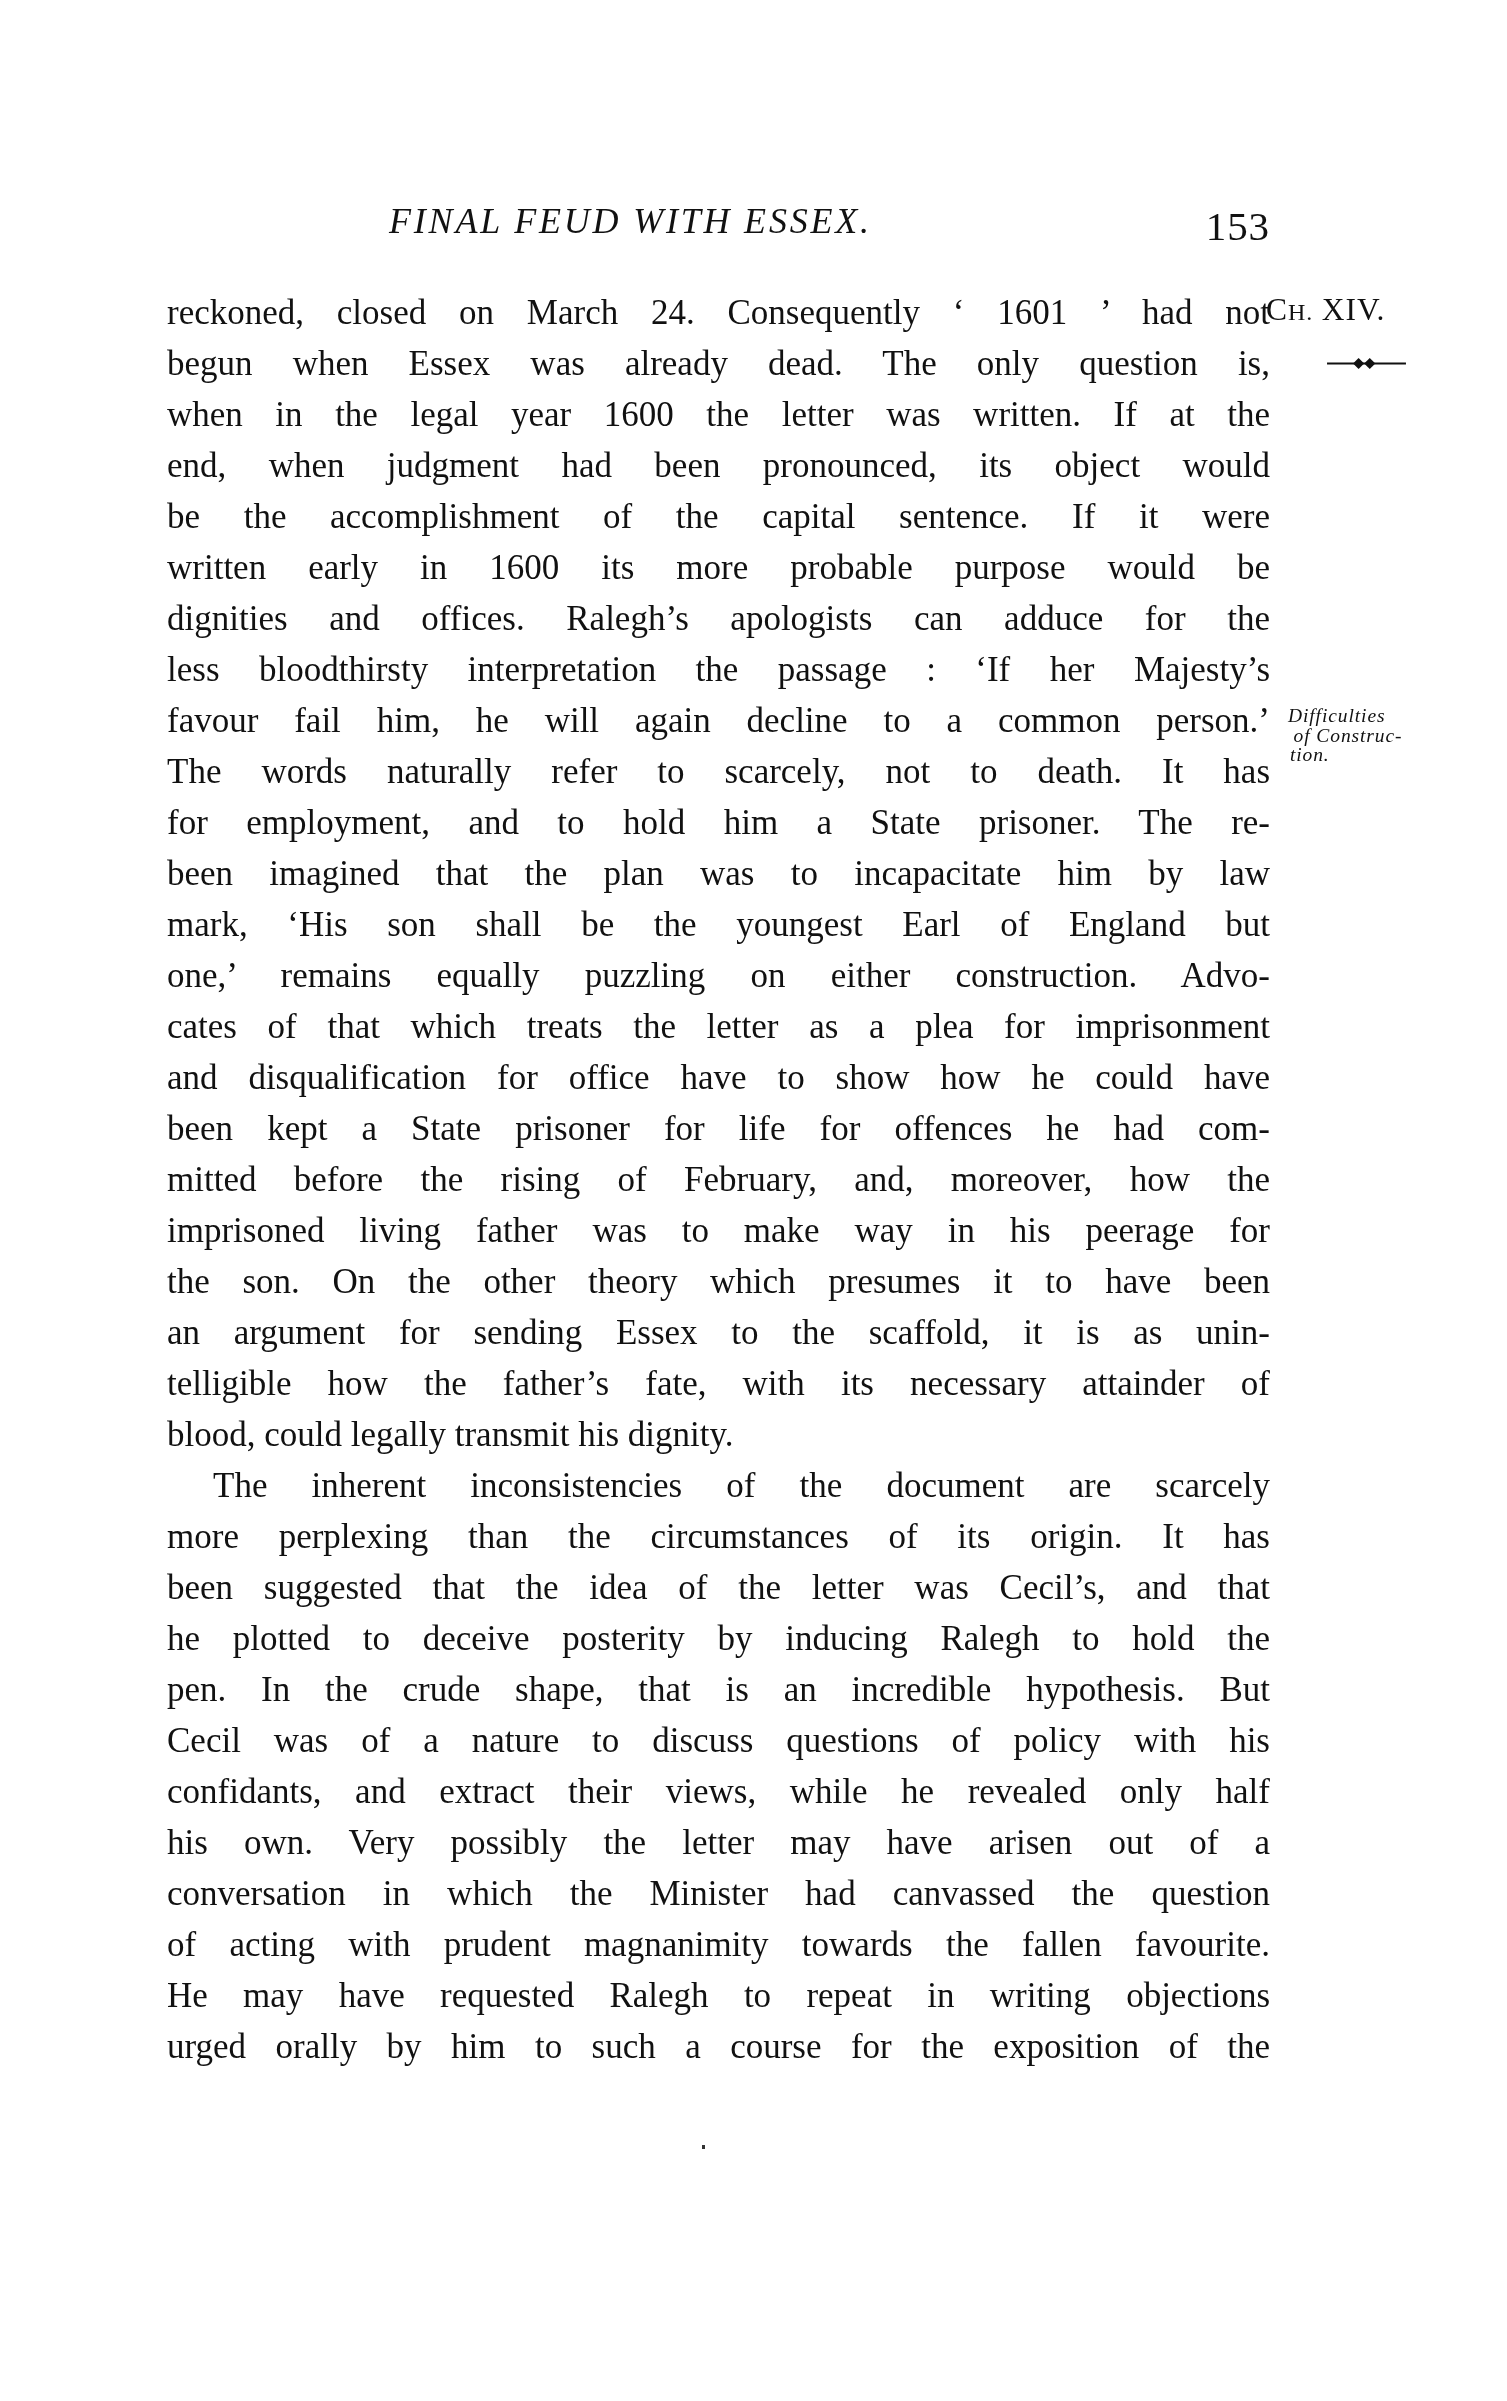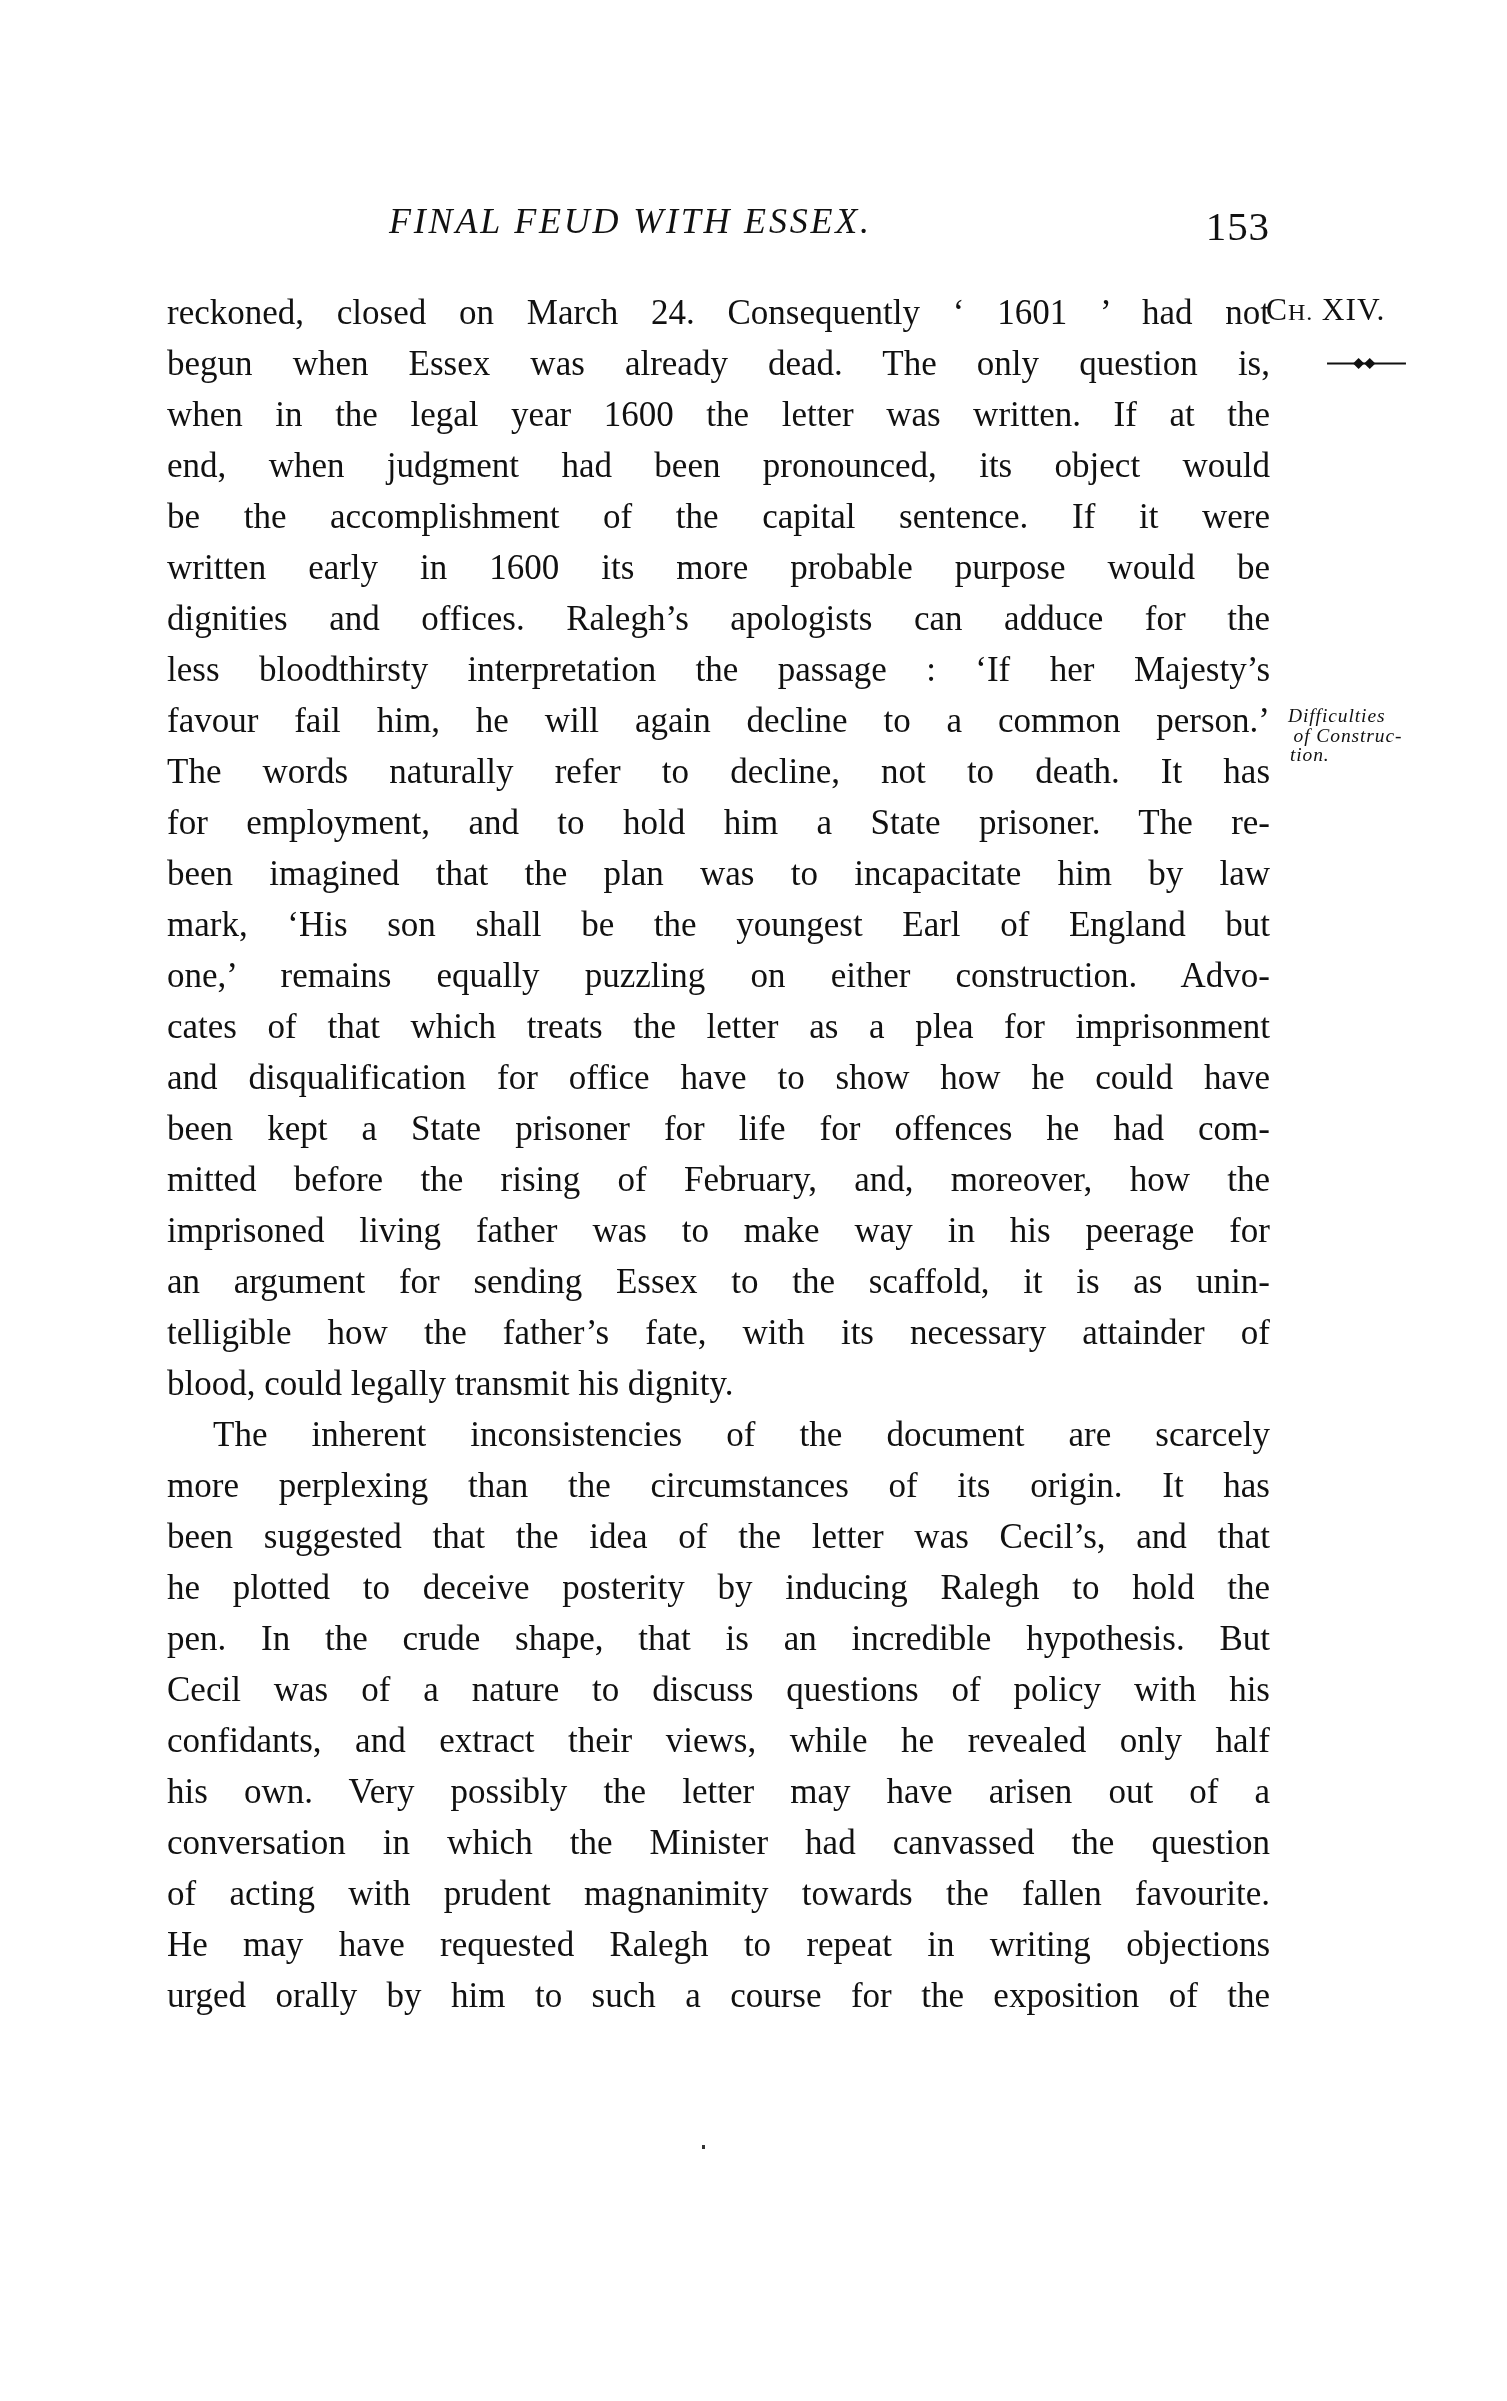--- a/index.html
+++ b/index.html
@@ -135,30 +135,31 @@
     <div>
       <span class="line">reckoned, closed on March 24.  Consequently ‘ 1601 ’ had not</span>
       <span class="line">begun when Essex was already dead.  The only question is,</span>
       <span class="line">when in the legal year 1600 the letter was written.  If at the</span>
       <span class="line">end, when judgment had been pronounced, its object would</span>
       <span class="line">be the accomplishment of the capital sentence.  If it were</span>
       <span class="line">written early in 1600 its more probable purpose would be</span>
       <span class="line">dignities and offices.  Ralegh’s apologists can adduce for the</span>
       <span class="line">less bloodthirsty interpretation the passage : ‘If her Majesty’s</span>
       <span class="line">favour fail him, he will again decline to a common person.’</span>
-      <span class="line">The words naturally refer to decline, not to death.  It has</span>
+      <span class="line">The words naturally refer to scarcely, not to death.  It has</span>
       <span class="line">for employment, and to hold him a State prisoner.  The re-</span>
       <span class="line">been imagined that the plan was to incapacitate him by law</span>
       <span class="line">mark, ‘His son shall be the youngest Earl of England but</span>
       <span class="line">one,’ remains equally puzzling on either construction.  Advo-</span>
       <span class="line">cates of that which treats the letter as a plea for imprisonment</span>
       <span class="line">and disqualification for office have to show how he could have</span>
       <span class="line">been kept a State prisoner for life for offences he had com-</span>
       <span class="line">mitted before the rising of February, and, moreover, how the</span>
       <span class="line">imprisoned living father was to make way in his peerage for</span>
+      <span class="line">the son.  On the other theory which presumes it to have been</span>
       <span class="line">an argument for sending Essex to the scaffold, it is as unin-</span>
       <span class="line">telligible how the father’s fate, with its necessary attainder of</span>
       <span class="line last-in-para">blood, could legally transmit his dignity.</span>
     </div>
     <div>
       <span class="line indent">The inherent inconsistencies of the document are scarcely</span>
       <span class="line">more perplexing than the circumstances of its origin.  It has</span>
       <span class="line">been suggested that the idea of the letter was Cecil’s, and that</span>
       <span class="line">he plotted to deceive posterity by inducing Ralegh to hold the</span>
       <span class="line">pen.  In the crude shape, that is an incredible hypothesis.  But</span>

